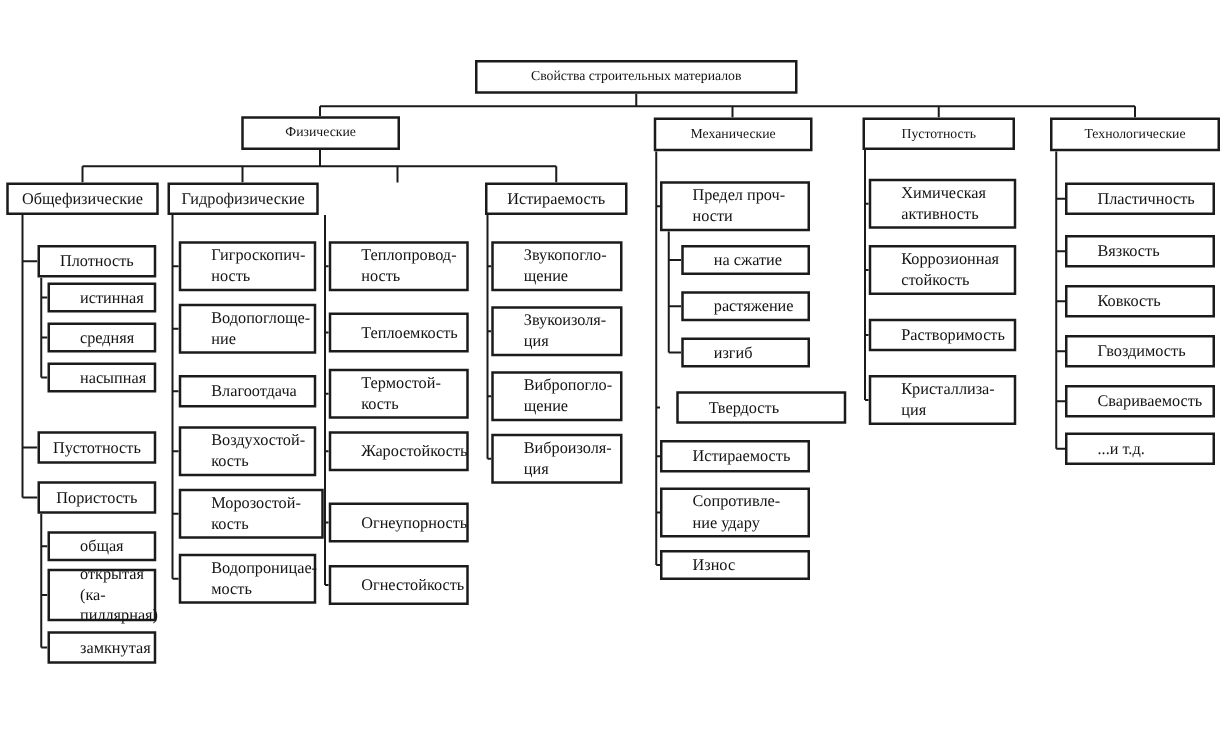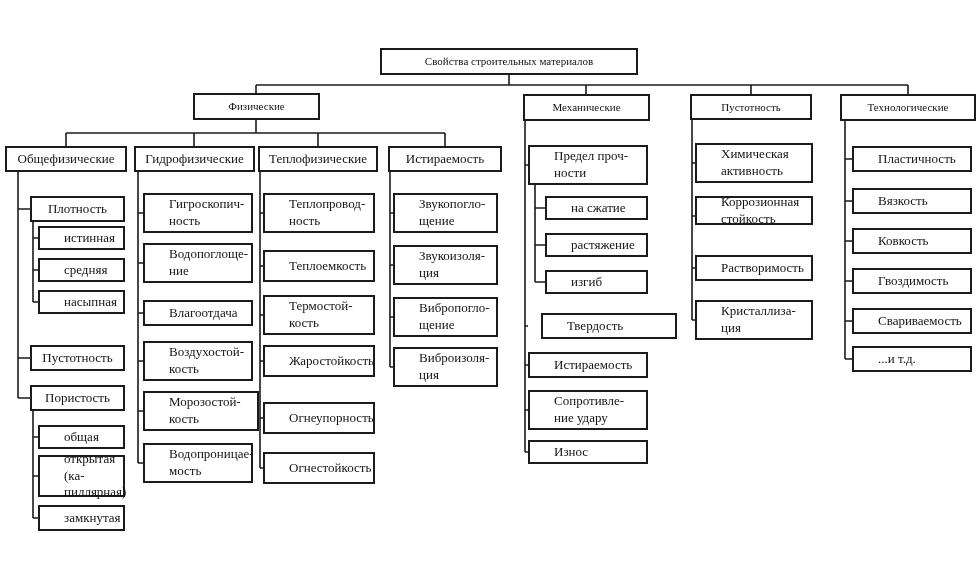--- a/index.html
+++ b/index.html
@@ -36,21 +36,20 @@
 
   <div class="box c hdr" style="left:380px;top:48px;width:258px;height:27px">Свойства строительных материалов</div>
 
   <div class="box c hdr" style="left:193px;top:93px;width:127px;height:27px">Физические</div>
   <div class="box c hdr" style="left:523px;top:94px;width:127px;height:27px">Механические</div>
   <div class="box c hdr" style="left:690px;top:94px;width:122px;height:26px">Пустотность</div>
   <div class="box c hdr" style="left:840px;top:94px;width:136px;height:27px">Технологические</div>
 
   <div class="box c" style="left:5px;top:146px;width:122px;height:26px">Общефизические</div>
   <div class="box c" style="left:134px;top:146px;width:121px;height:26px">Гидрофизические</div>
-  <div class="box c" style="left:258px;top:146px;width:120px;height:26px">Теплофизические</div>
   <div class="box c" style="left:388px;top:146px;width:114px;height:26px">Истираемость</div>
 
   <div class="box c" style="left:30px;top:196px;width:95px;height:26px">Плотность</div>
   <div class="box l" style="left:38px;top:226px;width:87px;height:24px">истинная</div>
   <div class="box l" style="left:38px;top:258px;width:87px;height:24px">средняя</div>
   <div class="box l" style="left:38px;top:290px;width:87px;height:24px">насыпная</div>
   <div class="box c" style="left:30px;top:345px;width:95px;height:26px">Пустотность</div>
   <div class="box c" style="left:30px;top:385px;width:95px;height:26px">Пористость</div>
   <div class="box l" style="left:38px;top:425px;width:87px;height:24px">общая</div>
   <div class="box l" style="left:38px;top:455px;width:87px;height:42px">открытая (ка-
@@ -93,21 +92,21 @@
   <div class="box l" style="left:545px;top:233px;width:103px;height:24px">растяжение</div>
   <div class="box l" style="left:545px;top:270px;width:103px;height:24px">изгиб</div>
   <div class="box l" style="left:541px;top:313px;width:136px;height:26px">Твердость</div>
   <div class="box l" style="left:528px;top:352px;width:120px;height:26px">Истираемость</div>
   <div class="box l" style="left:528px;top:390px;width:120px;height:40px">Сопротивле-
 ние удару</div>
   <div class="box l" style="left:528px;top:440px;width:120px;height:24px">Износ</div>
 
   <div class="box l" style="left:695px;top:143px;width:118px;height:40px">Химическая
 активность</div>
-  <div class="box l" style="left:695px;top:196px;width:118px;height:29px">Коррозионная
+  <div class="box l" style="left:695px;top:196px;width:118px;height:40px">Коррозионная
 стойкость</div>
   <div class="box l" style="left:695px;top:255px;width:118px;height:26px">Растворимость</div>
   <div class="box l" style="left:695px;top:300px;width:118px;height:40px">Кристаллиза-
 ция</div>
 
   <div class="box l" style="left:852px;top:146px;width:120px;height:26px">Пластичность</div>
   <div class="box l" style="left:852px;top:188px;width:120px;height:26px">Вязкость</div>
   <div class="box l" style="left:852px;top:228px;width:120px;height:26px">Ковкость</div>
   <div class="box l" style="left:852px;top:268px;width:120px;height:26px">Гвоздимость</div>
   <div class="box l" style="left:852px;top:346px;width:120px;height:26px">...и т.д.</div>

